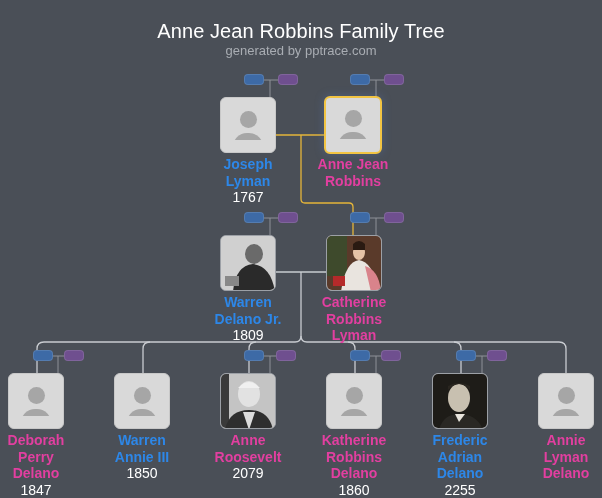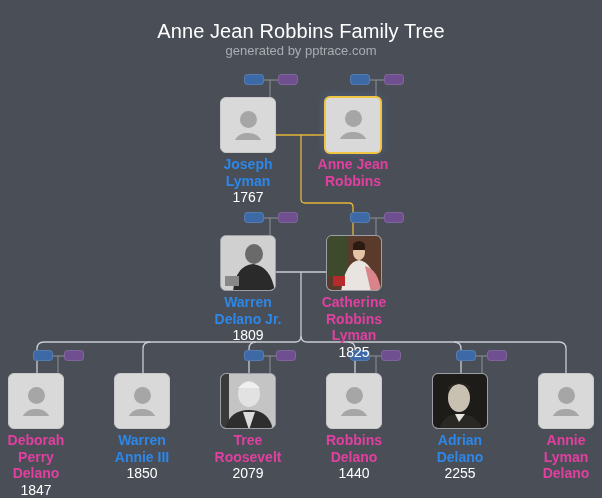--- a/index.html
+++ b/index.html
@@ -156,21 +156,20 @@
     <path d="M26 8 Q32 2 38 8 L38 14 L26 14 Z" fill="#2a1a12"></path>
     <path d="M14 56 Q18 26 32 24 Q46 26 52 56 Z" fill="#e9e4df"></path>
     <path d="M38 30 Q52 34 54 56 L44 56 Z" fill="#d9838b"></path>
     <rect x="6" y="40" width="12" height="10" fill="#b52a2a"></rect>
   </svg>
 </div>
 <div class="label female" style="left:299px;top:294px">
   <span class="name">Catherine</span>
   <span class="name">Robbins</span>
   <span class="name">Lyman</span>
-  <span class="year">1825</span>
 </div>
 
 <div class="card" style="left:8px;top:373px">
   <div class="avatar-head"></div>
   <div class="avatar-body"></div>
 </div>
 <div class="label female" style="left:-19px;top:432px">
   <span class="name">Deborah</span>
   <span class="name">Perry</span>
   <span class="name">Delano</span>
@@ -191,45 +190,47 @@
   <svg class="photo-fill" width="56" height="56">
     <rect width="56" height="56" fill="#c4c4c4"></rect>
     <rect x="0" y="0" width="8" height="56" fill="#3a3a3a"></rect>
     <ellipse cx="28" cy="20" rx="11" ry="13" fill="#e2e2e2"></ellipse>
     <path d="M17 14 Q28 2 39 14" fill="#f0f0f0"></path>
     <path d="M4 56 Q8 36 28 36 Q48 36 52 56 Z" fill="#2e2e2e"></path>
     <path d="M22 38 L28 56 L34 38 Z" fill="#dcdcdc"></path>
   </svg>
 </div>
 <div class="label female" style="left:193px;top:432px">
-  <span class="name">Tree</span>
+  <span class="name">Anne</span>
   <span class="name">Roosevelt</span>
   <span class="year">2079</span>
 </div>
 
 <div class="card" style="left:326px;top:373px">
   <div class="avatar-head"></div>
   <div class="avatar-body"></div>
 </div>
 <div class="label female" style="left:299px;top:432px">
+  <span class="name">Katherine</span>
   <span class="name">Robbins</span>
   <span class="name">Delano</span>
-  <span class="year">1440</span>
+  <span class="year">1860</span>
 </div>
 
 <div class="card photo" style="left:432px;top:373px">
   <svg class="photo-fill" width="56" height="56">
     <rect width="56" height="56" fill="#1e1c18"></rect>
     <ellipse cx="26" cy="24" rx="11" ry="14" fill="#c8c0b0"></ellipse>
     <path d="M15 16 Q26 4 37 16 L37 12 Q26 6 15 12 Z" fill="#2a2620"></path>
     <path d="M6 56 Q10 40 26 40 Q44 40 50 56 Z" fill="#2a2824"></path>
     <path d="M22 40 L26 48 L32 40 Z" fill="#e8e4dc"></path>
   </svg>
 </div>
 <div class="label male" style="left:405px;top:432px">
+  <span class="name">Frederic</span>
   <span class="name">Adrian</span>
   <span class="name">Delano</span>
   <span class="year">2255</span>
 </div>
 
 <div class="card" style="left:538px;top:373px">
   <div class="avatar-head"></div>
   <div class="avatar-body"></div>
 </div>
 <div class="label female" style="left:511px;top:432px">

